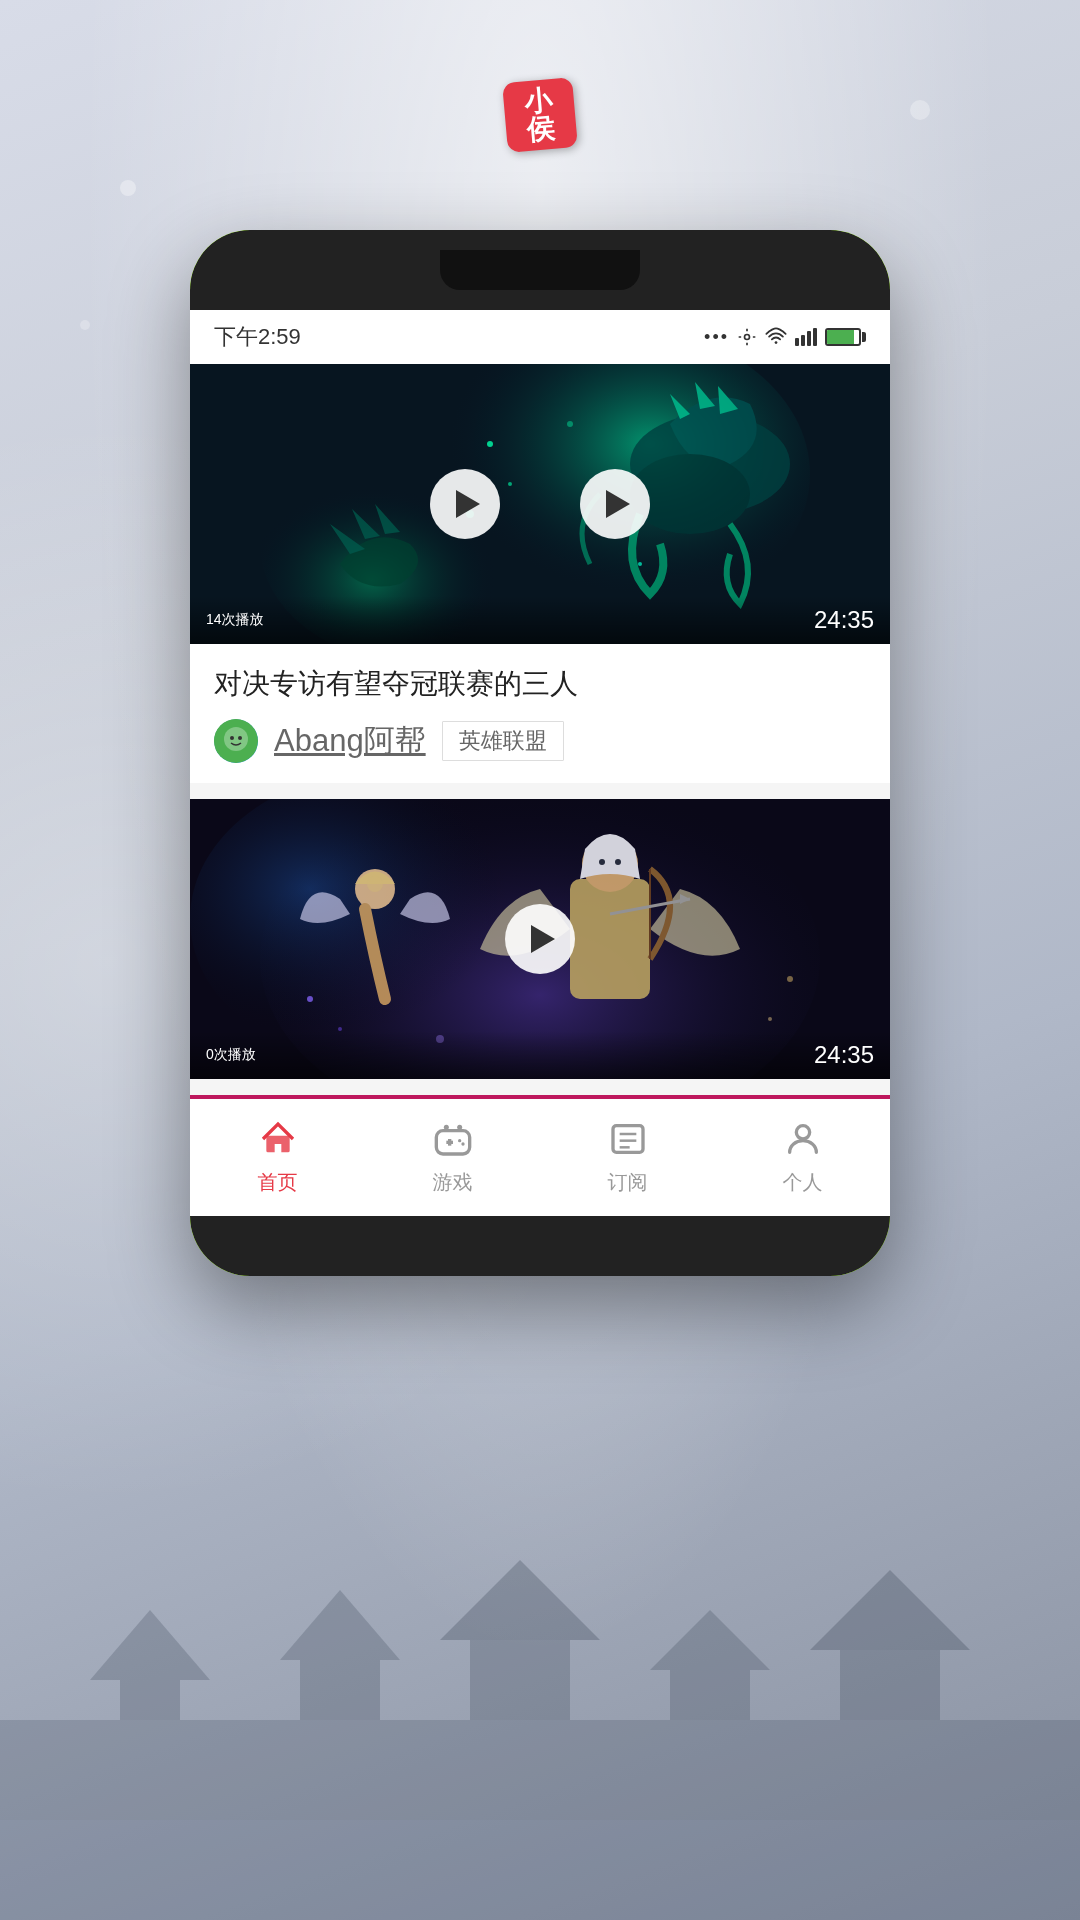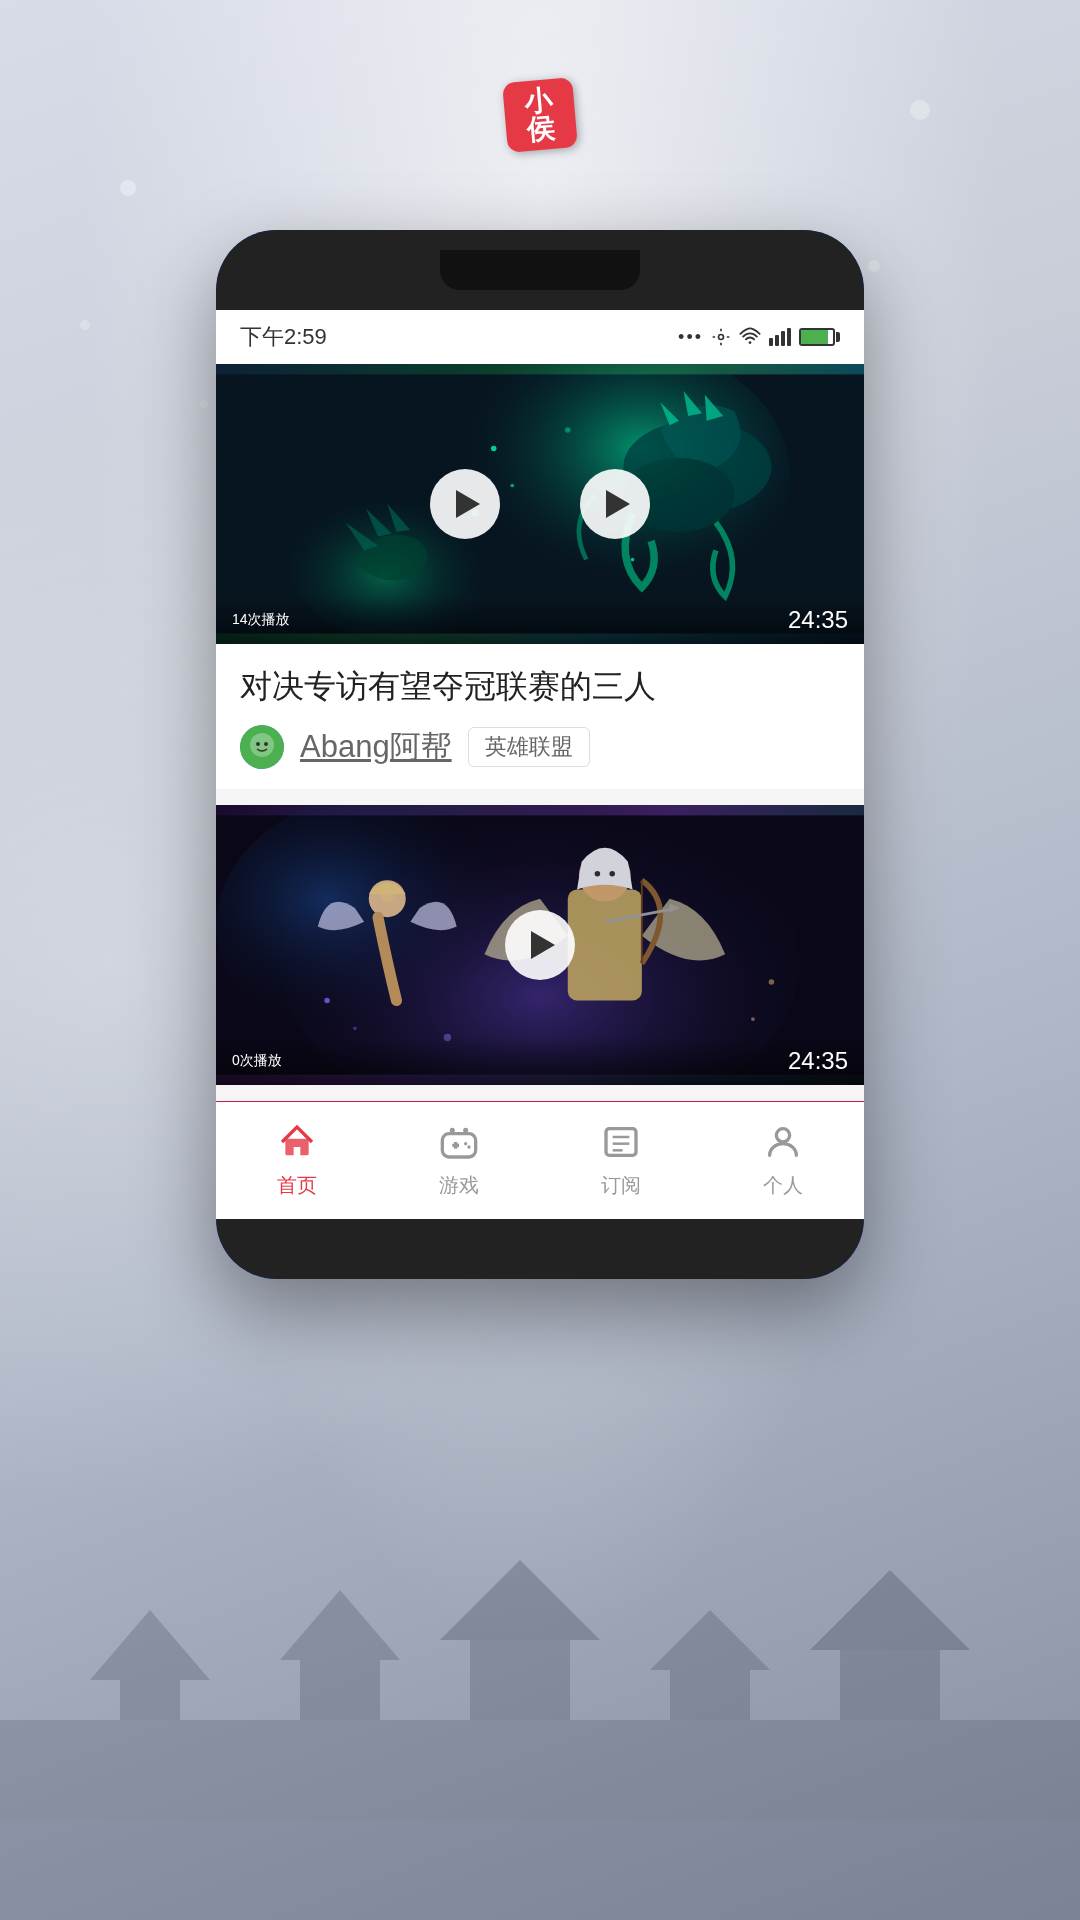--- a/index.html
+++ b/index.html
@@ -72,22 +72,22 @@
     }
 
     .subtitle {
       font-size: 42px;
       color: #555;
       letter-spacing: 2px;
     }
 
     
     .phone-mockup {
-      width: 648px;
-      background: #1d4ed8;
+      width: 700px;
+      background: #84cc16;
       border-radius: 60px;
       padding: 0;
       box-shadow: 0 30px 80px rgba(0,0,0,0.4);
       overflow: hidden;
       position: relative;
     }
 
     .phone-top-bar {
       background: #222;
       height: 80px;
@@ -308,21 +308,21 @@
     .duration {
       color: white;
       font-size: 24px;
     }
 
     .video-info {
       padding: 20px 24px;
     }
 
     .video-title {
-      font-size: 32px;
+      font-size: 28px;
       color: #222;
       margin-bottom: 16px;
       line-height: 1.4;
     }
 
     .video-tags {
       display: flex;
       align-items: center;
       gap: 16px;
     }
@@ -340,34 +340,34 @@
 
     .channel-name {
       font-size: 31px;
       color: #666;
       text-decoration: underline;
     }
 
     .tag-badge {
       background: #fff;
       border: 1px solid #ddd;
-      border-radius: 6px;
+      border-radius: 1px;
       padding: 4px 16px;
       font-size: 22px;
       color: #666;
     }
 
     
     .bottom-nav {
       background: white;
       display: flex;
       align-items: center;
       justify-content: space-around;
       padding: 16px 0 20px;
-      border-top: 1px solid #be185d;
+      border-top: 4px solid #be185d;
     }
 
     .bottom-nav-item {
       display: flex;
       flex-direction: column;
       align-items: center;
       gap: 6px;
       cursor: pointer;
     }
 

